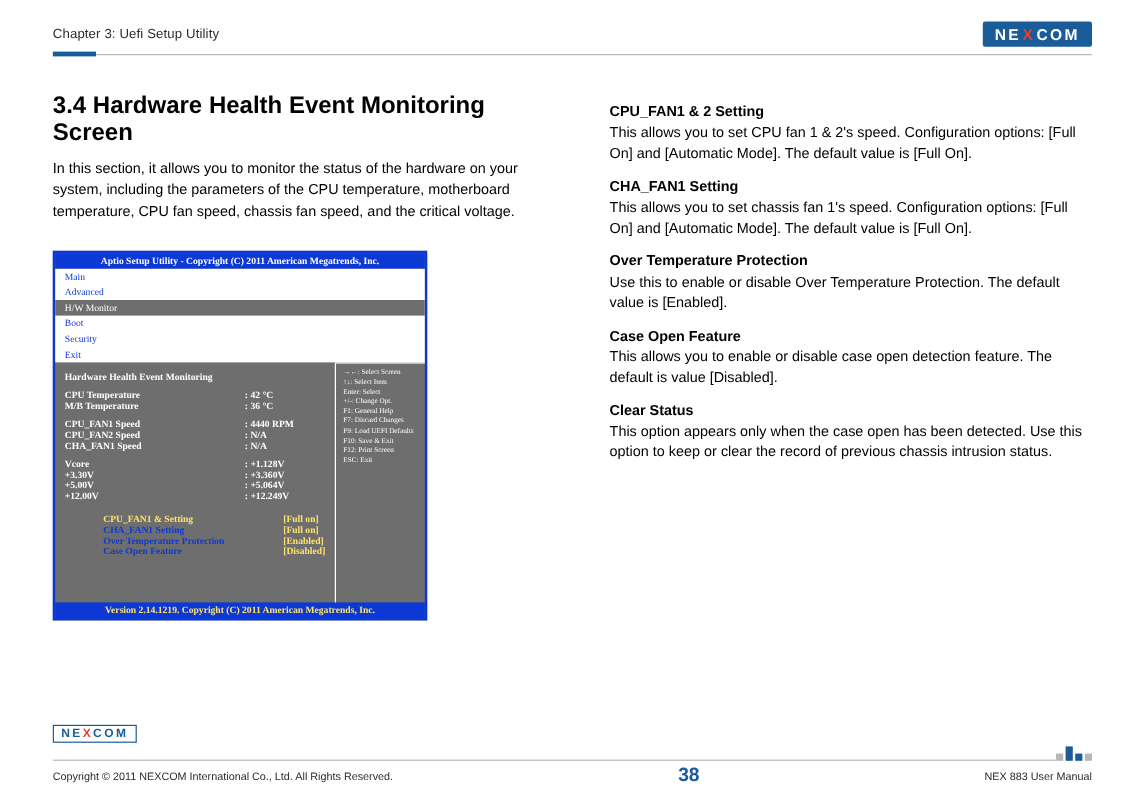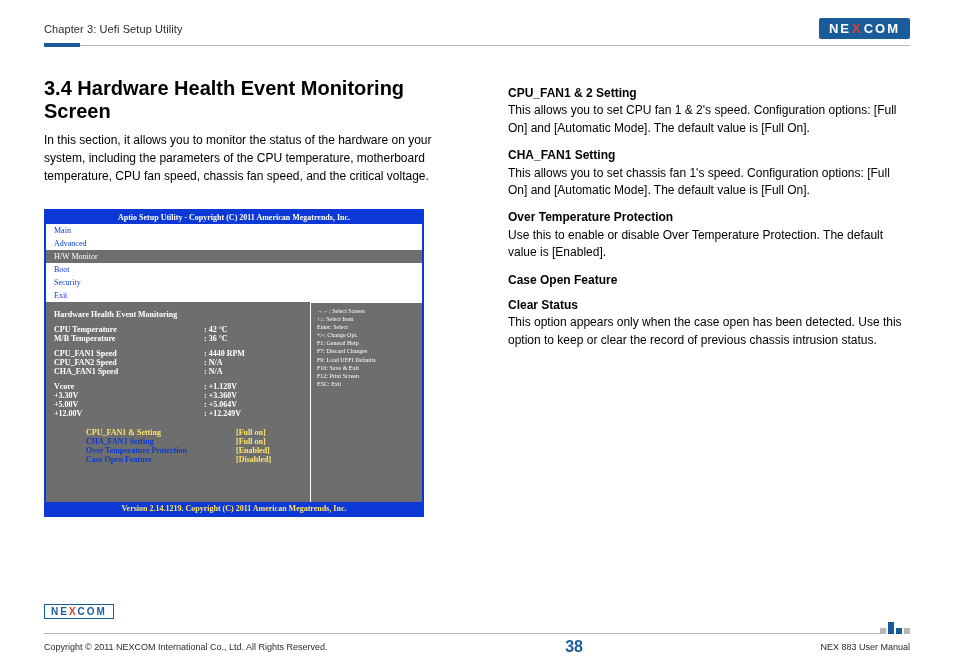--- a/index.html
+++ b/index.html
@@ -20,21 +20,21 @@
   .col-left { width: 430px; }
   .col-right { flex: 1; font-size: 12px; line-height: 1.45; }
 
   h1.htitle { font-size: 20px; font-weight: 700; line-height: 1.15; margin-bottom: 8px; }
   .intro { font-size: 12px; line-height: 1.5; margin-bottom: 24px; }
 
   .subhead { font-weight: 700; font-size: 12px; margin-top: 8px; }
   .para { margin-bottom: 10px; }
 
   
-  .bios { width: 380px; border: 2px solid #0c39d6; background: #6e6e6e; font-family: "Times New Roman", serif; font-size: 8px; color: #fff; }
+  .bios { width: 312px; border: 2px solid #0c39d6; background: #6e6e6e; font-family: "Times New Roman", serif; font-size: 8px; color: #fff; }
   .bios-title { background: #0c39d6; color: #fff; text-align: center; font-weight: 700; padding: 2px 0; font-size: 8px; }
   .bios-menu { background: #fff; color: #0c39d6; display: flex; font-size: 8px; flex-direction: column; }
   .bios-menu span { padding: 2px 8px; }
   .bios-menu .active { background: #6e6e6e; color: #fff; }
   .bios-body { display: flex; }
   .bios-main { flex: 1; padding: 8px 8px; position: relative; min-height: 200px; }
   .bios-side { width: 112px; border-left: 1px solid #fff; display: flex; flex-direction: column; }
   .bios-help { flex: 0 0 auto; height: 130px; padding: 6px 6px; color: #0c39d6; font-size: 7px; }
   .bios-keys { border-top: 1px solid #fff; padding: 4px 6px; color: #fff; font-size: 6px; line-height: 1.35; }
   .bios-footer { background: #0c39d6; color: #ffe36b; text-align: center; padding: 2px 0; font-size: 8px; font-weight:700; }
@@ -180,20 +180,21 @@
     </div>
 
     <div class="col-right" id="right-col">
         <div class="subhead">CPU_FAN1 &amp; 2 Setting</div>
         <div class="para">This allows you to set CPU fan 1 &amp; 2's speed. Configuration options: [Full On] and [Automatic Mode]. The default value is [Full On].</div>
         <div class="subhead">CHA_FAN1 Setting</div>
         <div class="para">This allows you to set chassis fan 1's speed. Configuration options: [Full On] and [Automatic Mode]. The default value is [Full On].</div>
         <div class="subhead">Over Temperature Protection</div>
         <div class="para">Use this to enable or disable Over Temperature Protection. The default value is [Enabled].</div>
         <div class="subhead">Case Open Feature</div>
+        <div class="para">This allows you to enable or disable case open detection feature. The default is value [Disabled].</div>
         <div class="subhead">Clear Status</div>
         <div class="para">This option appears only when the case open has been detected. Use this option to keep or clear the record of previous chassis intrusion status.</div>
       </div>
   </div>
 
   <div class="footer-wrap">
     <div class="footer-logo">
       <span>NE</span><span class="x">X</span><span>COM</span>
     </div>
     <div class="footer-rule">

